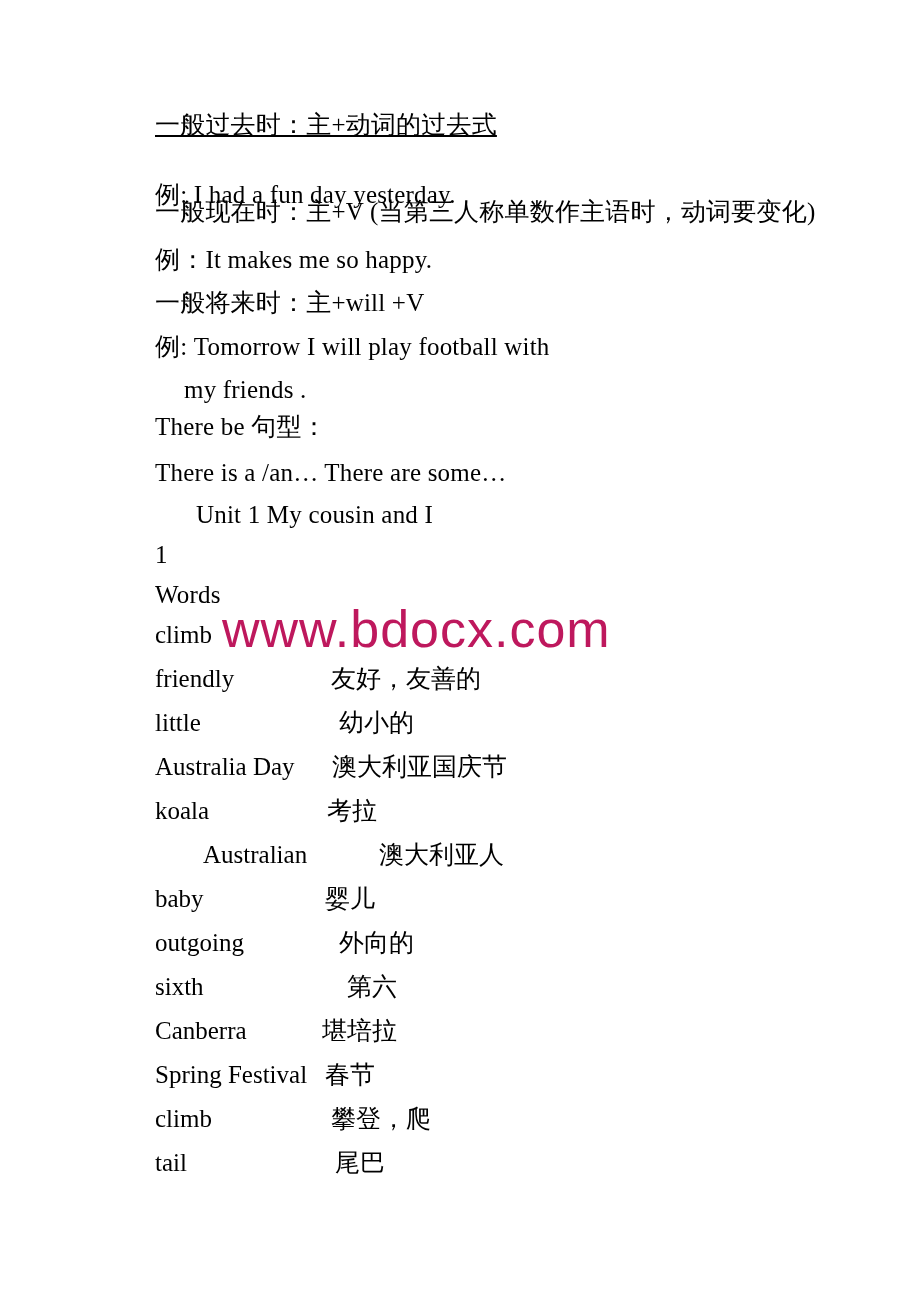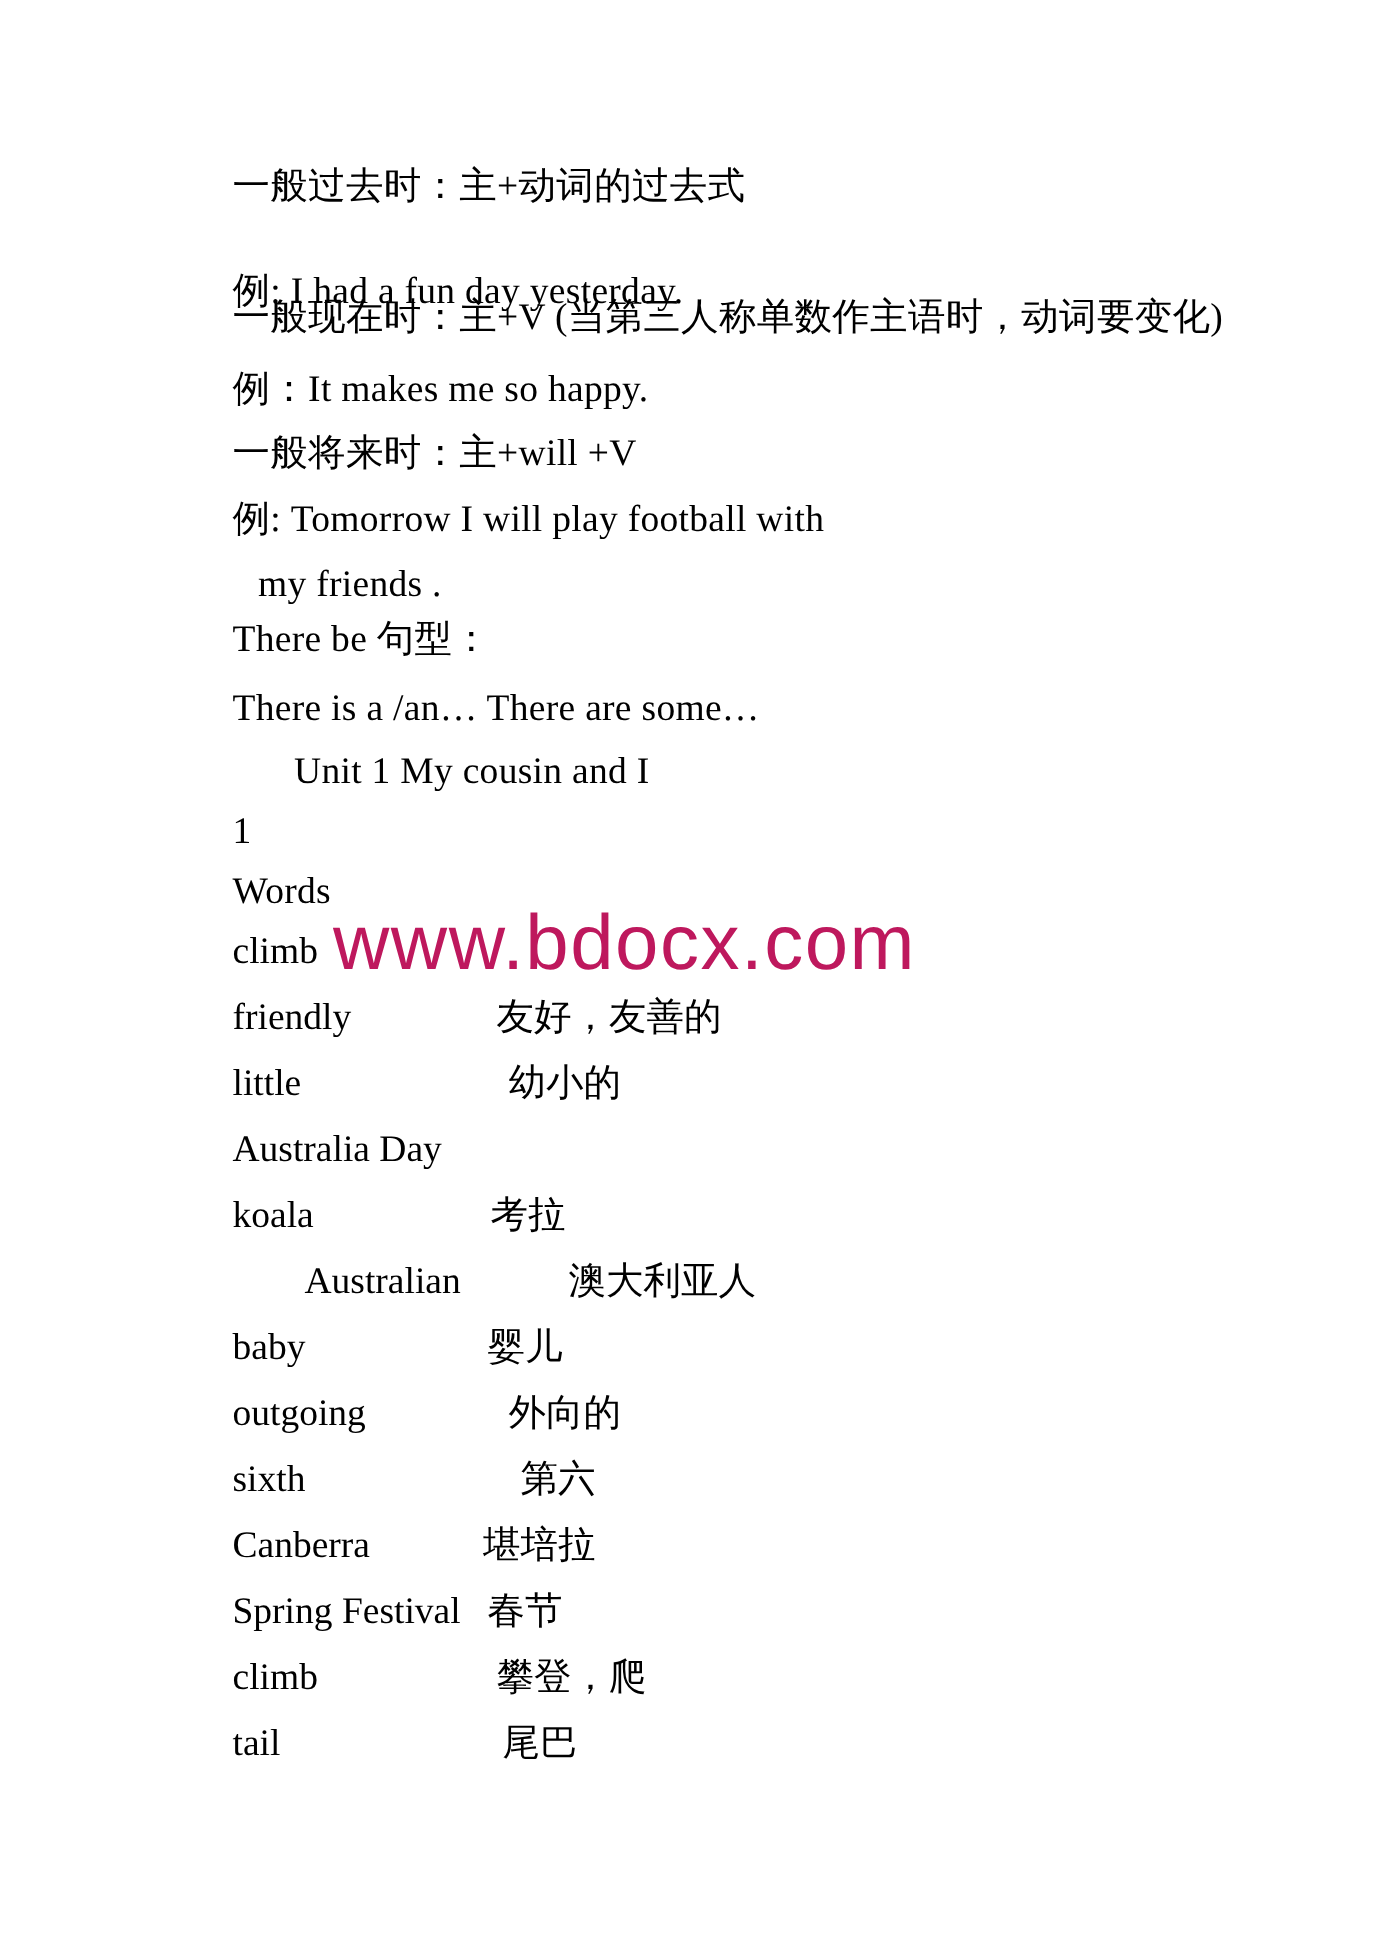--- a/index.html
+++ b/index.html
@@ -45,21 +45,21 @@
 
   .line {
     position: absolute;
     left: 155px;
     white-space: nowrap;
     font-size: 25px;
     line-height: 30px;
     letter-spacing: 0.2px;
   }
   .line.indent {
-    left: 172px;
+    left: 184px;
   }
 
   
   .vrow {
     position: absolute;
     left: 155px;
     width: 700px;
     height: 30px;
     white-space: nowrap;
     font-size: 25px;
@@ -82,21 +82,21 @@
   }
 </style>
 </head>
 <body>
 
 <div id="page" style="background: rgb(255, 255, 255); color: rgb(0, 0, 0);">
 
   <div id="watermark" style="color: #be185d;">www.bdocx.com</div>
 
   <div id="body">
-      <div class="line" style="top: 110px;">一般过去时：主+动词的过去式</div>
+      <div class="line" style="top: 110px; text-decoration: underline;">一般过去时：主+动词的过去式</div>
       <div class="line" style="top: 180px;">例: I had a fun day yesterday.</div>
       <div class="line" style="top: 197px;">一般现在时：主+V (当第三人称单数作主语时，动词要变化)</div>
       <div class="line" style="top: 245px;">例：It makes me so happy.</div>
       <div class="line" style="top: 288px;">一般将来时：主+will +V</div>
       <div class="line" style="top: 332px;">例: Tomorrow I will play football with</div>
       <div class="line indent" style="top: 375px;">my friends .</div>
       <div class="line" style="top: 412px;">There be 句型：</div>
       <div class="line" style="top: 458px;">There is a /an… There are some…</div>
       <div class="line" style="top: 500px; margin-left: 41px;">Unit 1 My cousin and I</div>
       <div class="line" style="top: 540px;">1</div>
@@ -105,20 +105,21 @@
       <div class="vrow" style="top: 664px;">
         <span class="en">friendly</span>
         <span class="cn" style="left: 176px;">友好，友善的</span>
       </div>
       <div class="vrow" style="top: 708px;">
         <span class="en">little</span>
         <span class="cn" style="left: 184px;">幼小的</span>
       </div>
       <div class="vrow" style="top: 752px;">
         <span class="en">Australia Day</span>
+        <span class="cn" style="left: 177px;">澳大利亚国庆节</span>
       </div>
       <div class="vrow" style="top: 796px;">
         <span class="en">koala</span>
         <span class="cn" style="left: 172px;">考拉</span>
       </div>
       <div class="vrow" style="top: 840px; margin-left: 48px;">
         <span class="en">Australian</span>
         <span class="cn" style="left: 176px;">澳大利亚人</span>
       </div>
       <div class="vrow" style="top: 884px;">

